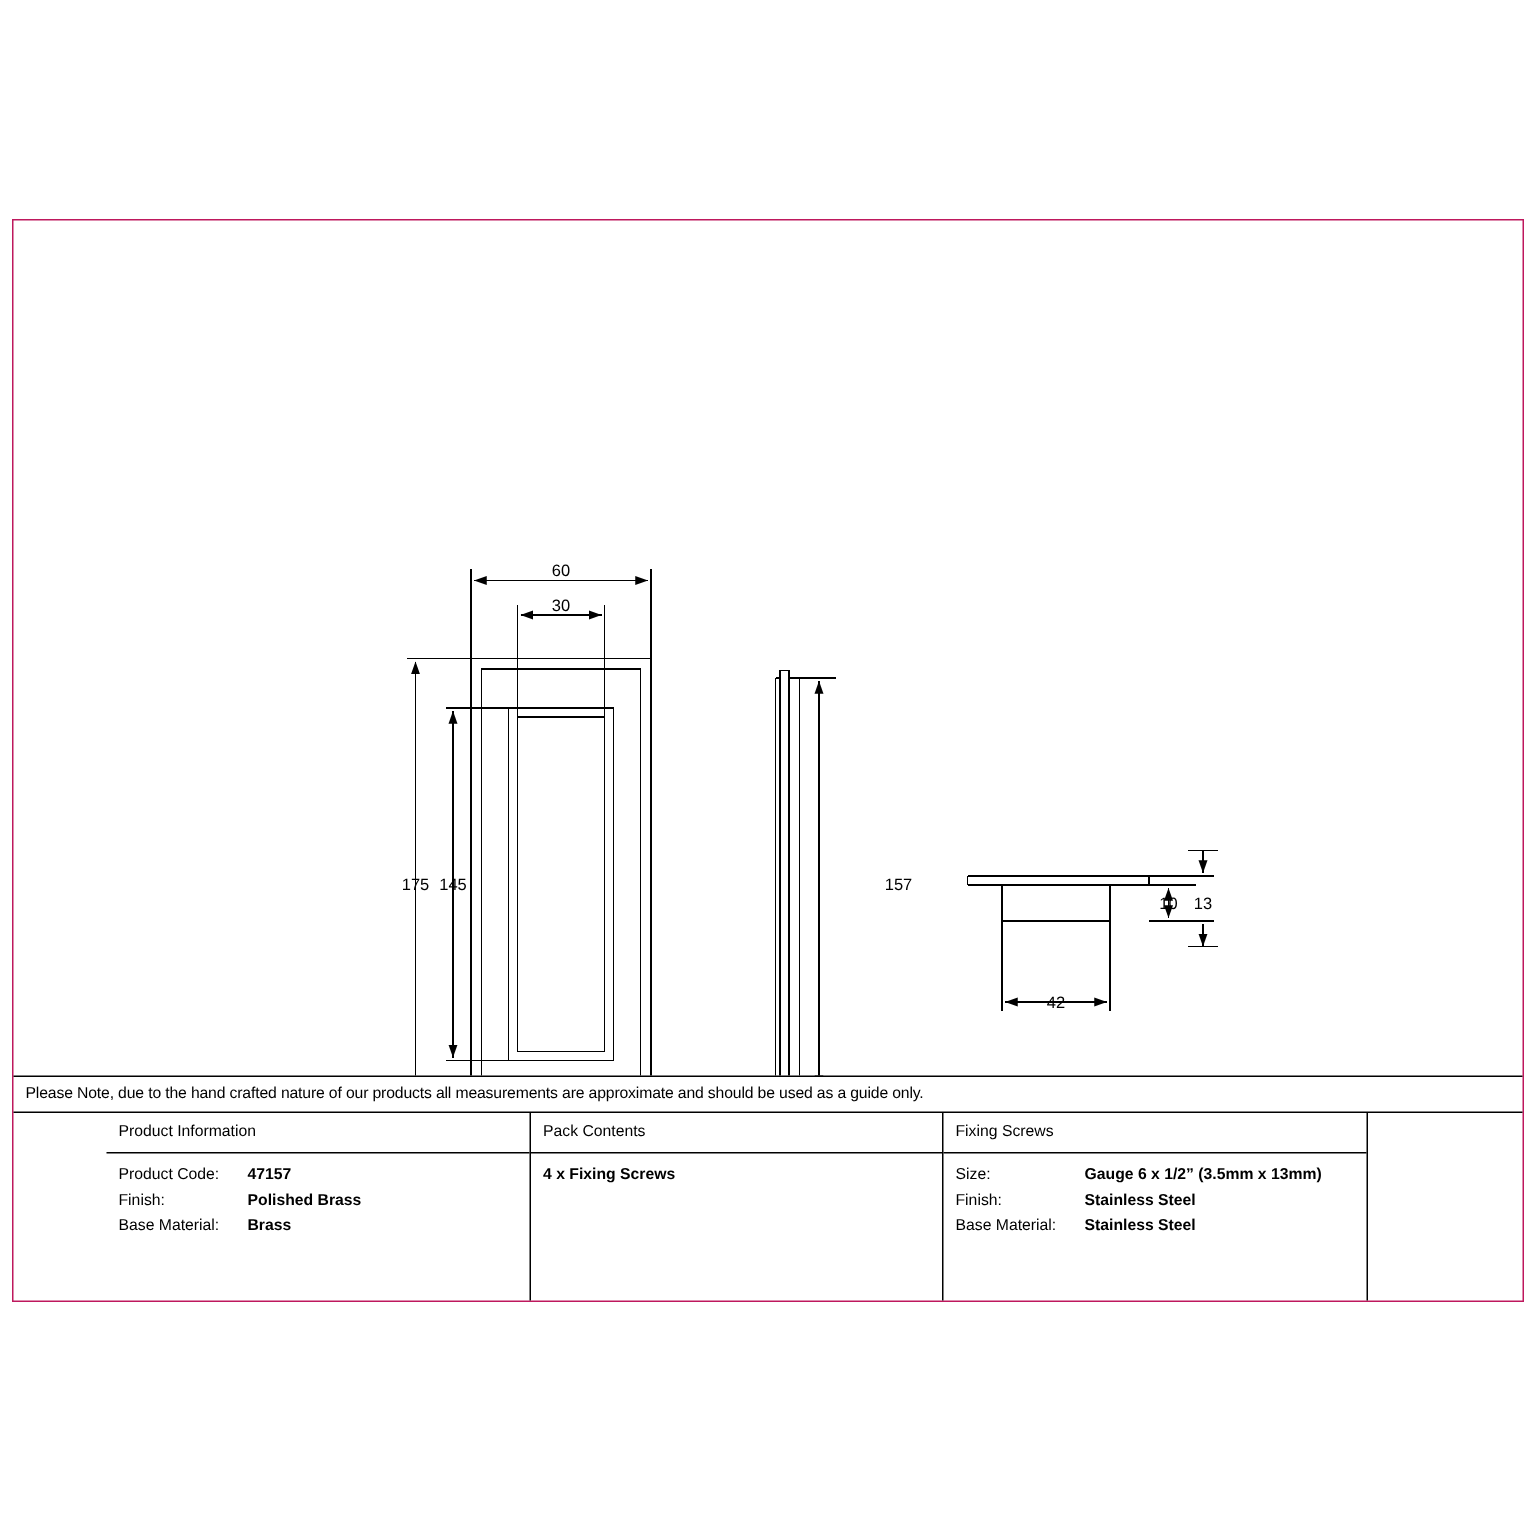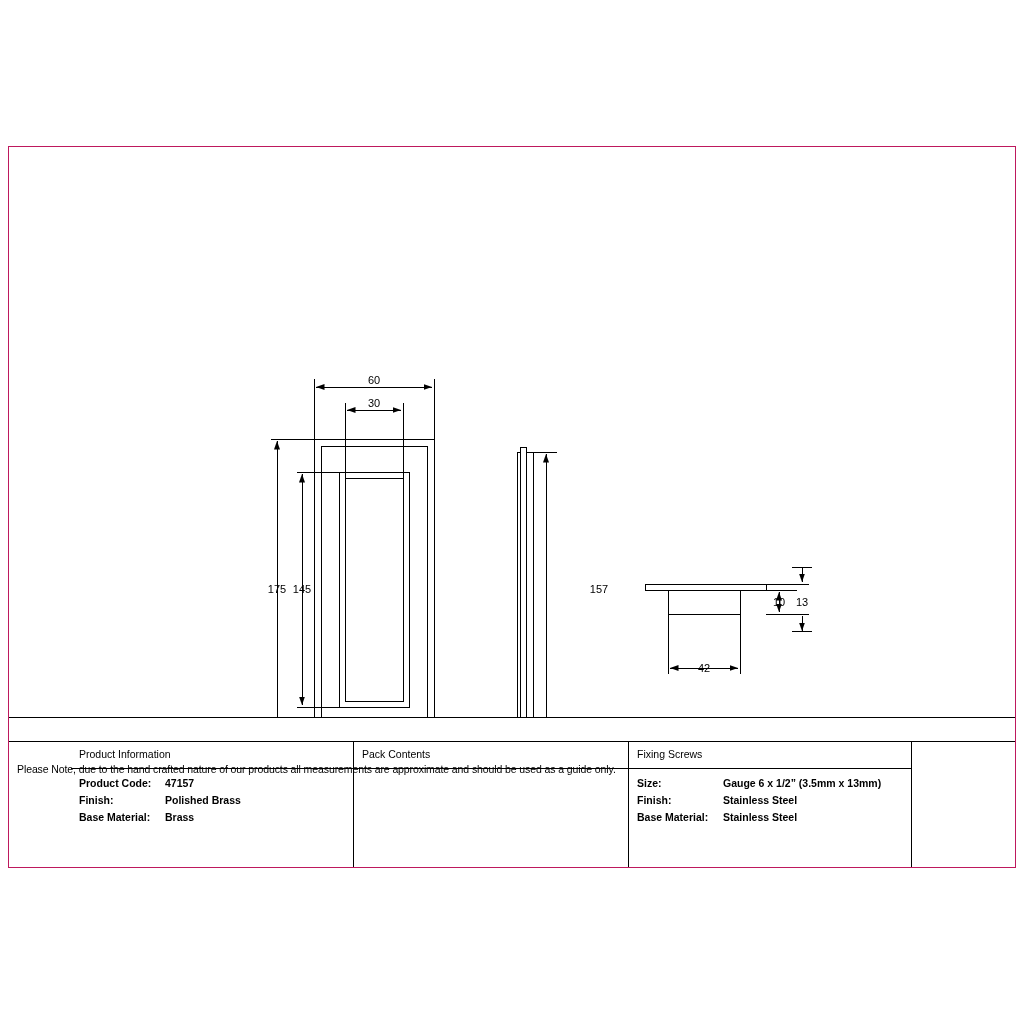--- a/index.html
+++ b/index.html
@@ -45,21 +45,20 @@
     border-bottom: 1px solid #000;
     box-sizing: border-box;
   }
   #note-text {
     position: absolute;
     left: 8px;
     top: 5px;
     font-size: 10.5px;
     letter-spacing: -0.1px;
     white-space: nowrap;
-    margin-top: 40px;
   }
 
   
   #info {
     position: absolute;
     left: 16px;
     top: 595px;
     width: 1006px;
     height: 125px;
     display: flex;
@@ -94,21 +93,21 @@
     left: 8px;
     top: 33px;
     right: 4px;
   }
   .row {
     display: flex;
     font-size: 10.5px;
     line-height: 17px;
     white-space: nowrap;
   }
-  .row .k { width: 86px; flex: 0 0 86px; font-weight: bold; }
+  .row .k { width: 86px; flex: 0 0 86px; }
   .row .v { font-weight: bold; }
   #col-screws .row .k { width: 86px; flex: 0 0 86px; }
   .rows-plain .row { display: block; font-weight: bold; }
 
   
   #logo-wrap {
     position: absolute;
     left: 0; top: 0;
     width: 165px; height: 125px;
   }
@@ -255,20 +254,21 @@
           <span class="k">Base Material:</span>
           <span class="v">Brass</span>
         </div>
       </div>
     </div>
 
     <div class="col col-sep" id="col-pack">
       <div class="col-head">Pack Contents</div>
       <div class="head-rule"></div>
       <div class="rows rows-plain">
+        <div class="row">4 x Fixing Screws</div>
       </div>
     </div>
 
     <div class="col col-sep" id="col-screws">
       <div class="col-head">Fixing Screws</div>
       <div class="head-rule"></div>
       <div class="rows">
         <div class="row">
           <span class="k">Size:</span>
           <span class="v">Gauge 6 x 1/2” (3.5mm x 13mm)</span>

